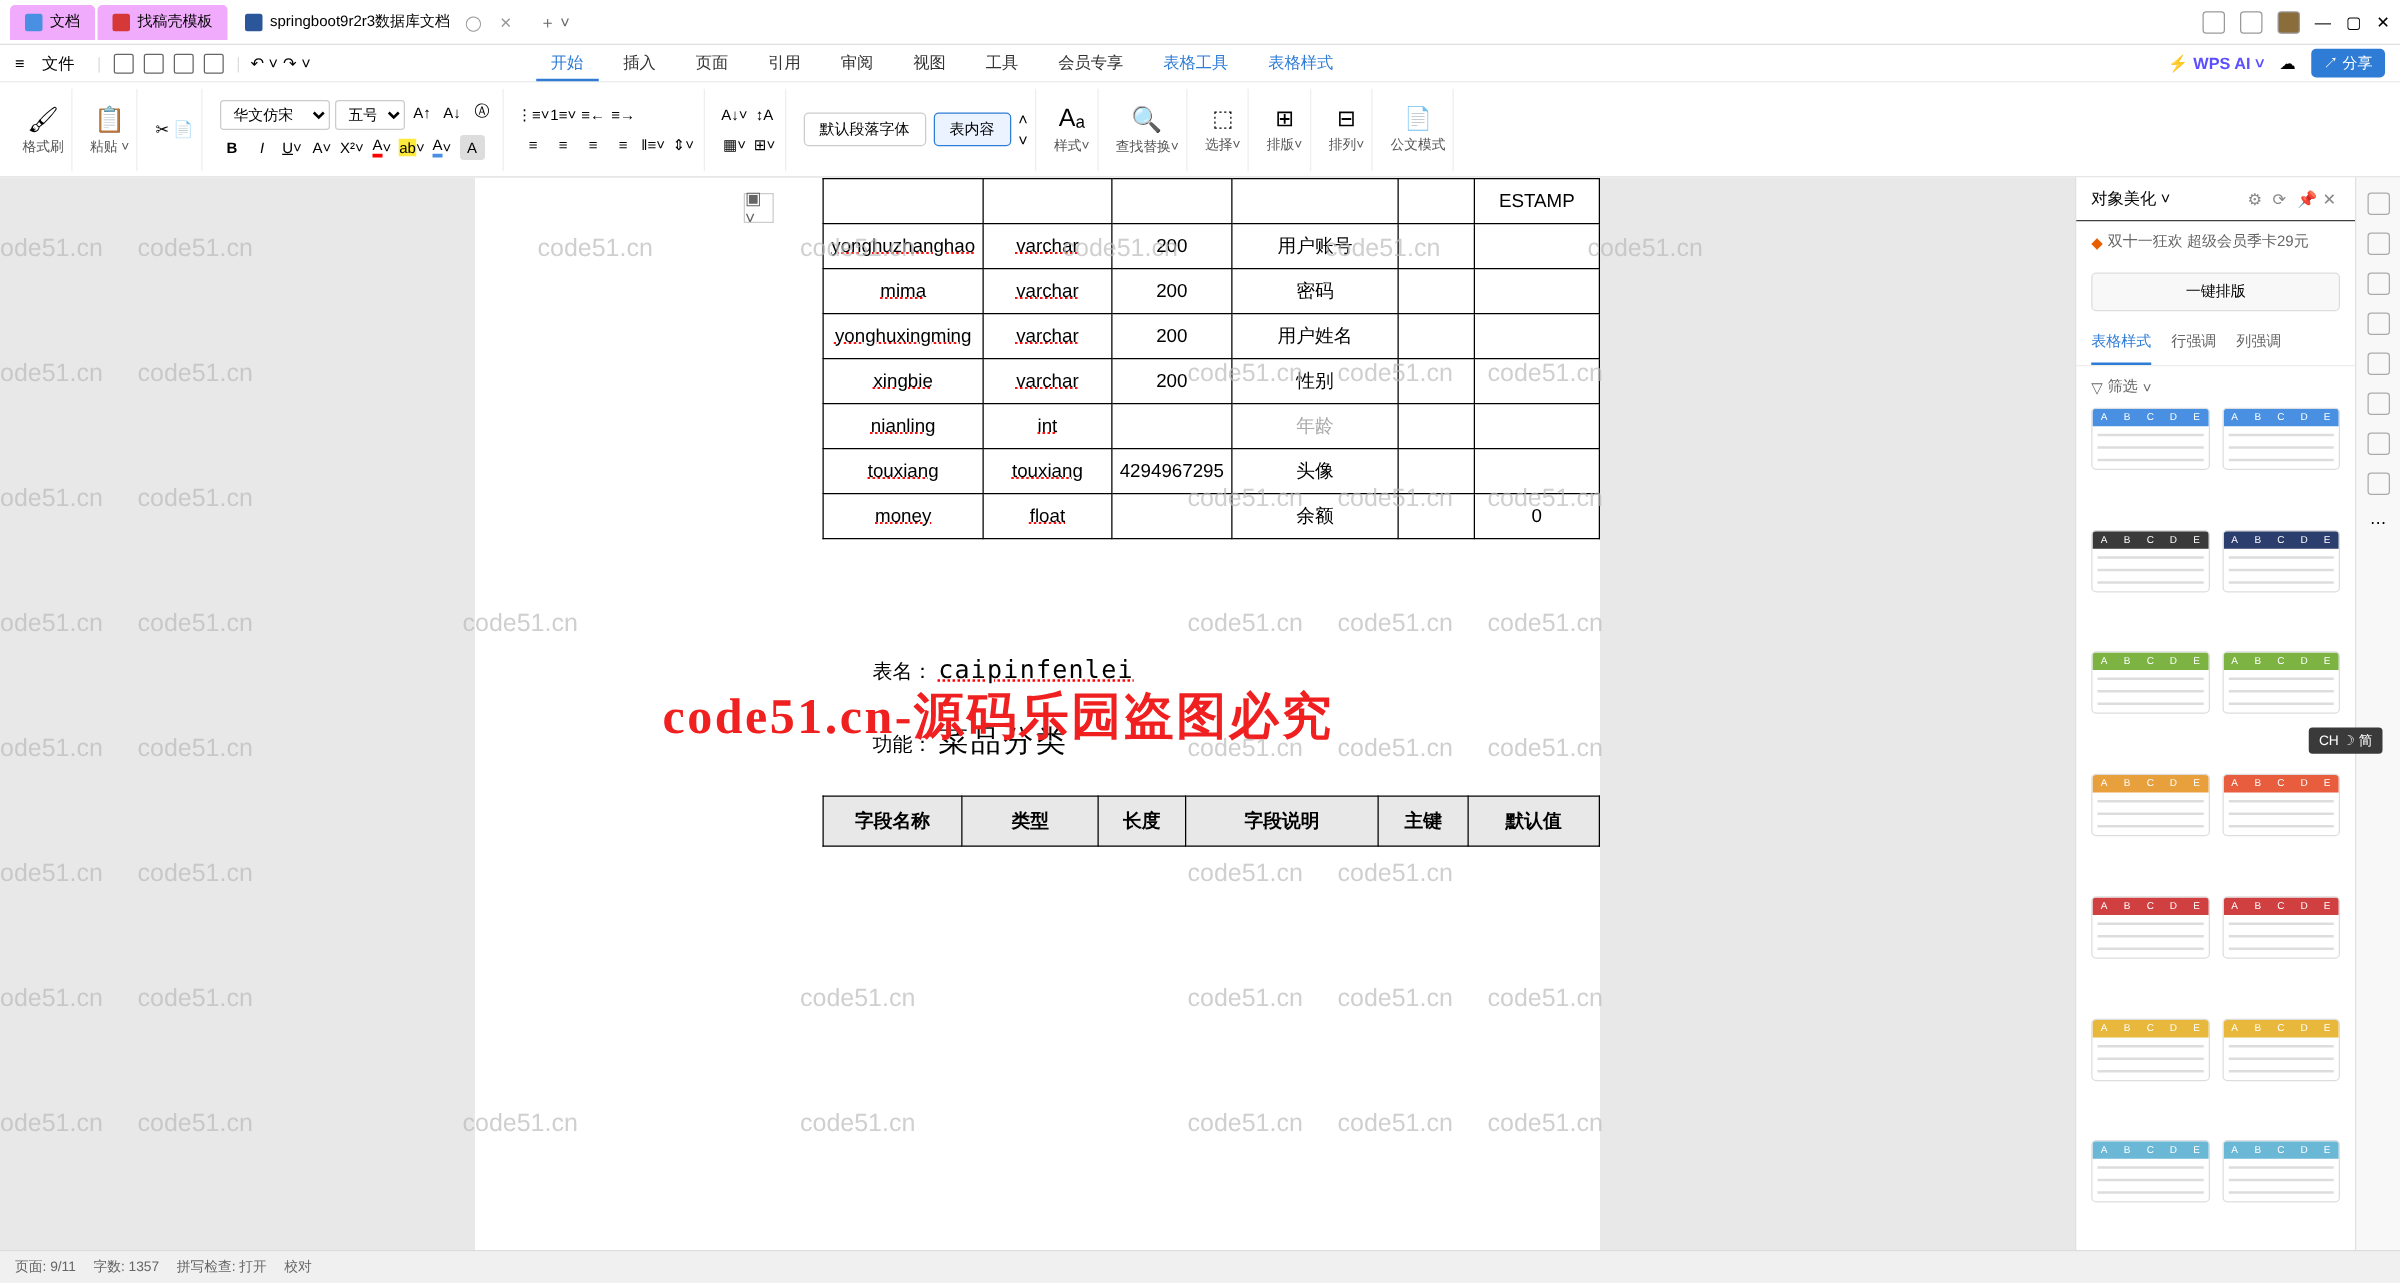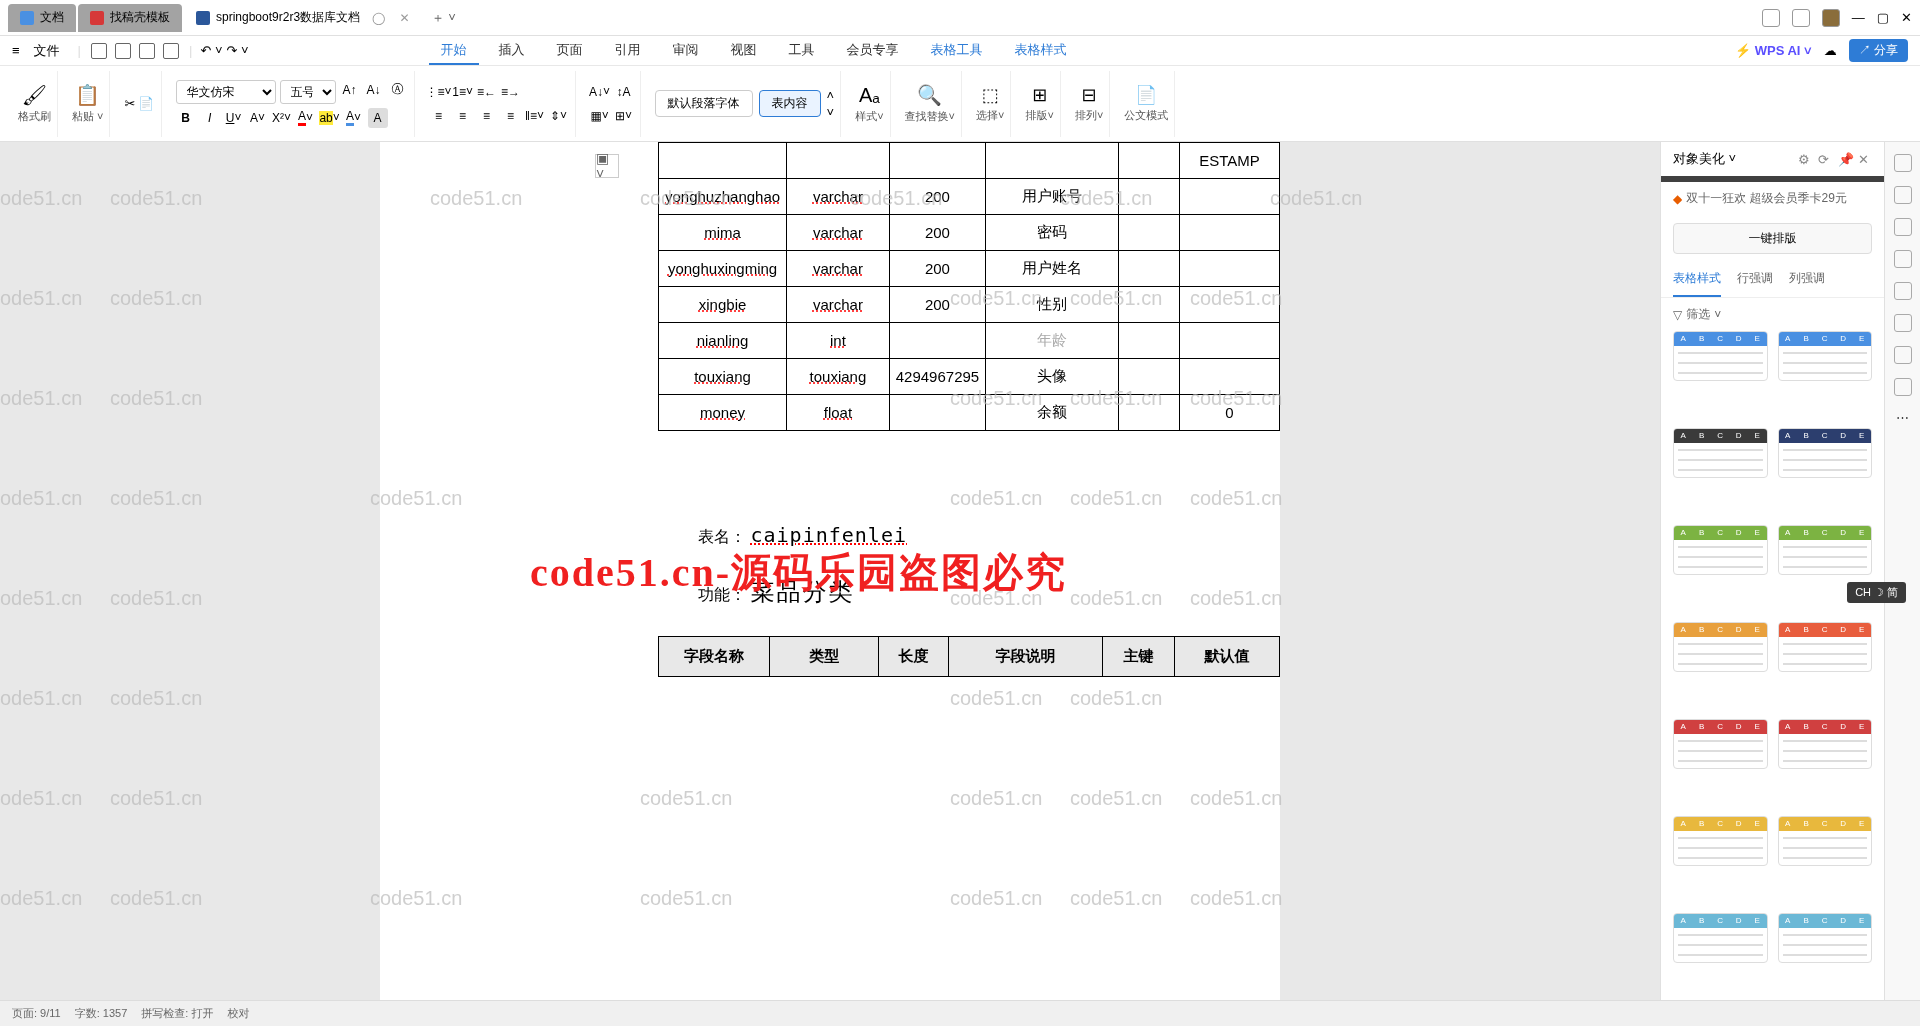--- a/index.html
+++ b/index.html
@@ -1,18 +1,18 @@
 <!DOCTYPE html>
 <html><head>
 <meta charset="utf-8">
 <style>
 *{margin:0;padding:0;box-sizing:border-box;font-family:'Microsoft YaHei',sans-serif}
 body{background:#f5f5f5;width:1920px;height:1026px;overflow:hidden;position:relative;font-size:13px}
 .titlebar{height:36px;background:#fff;display:flex;align-items:center;padding:0 8px;border-bottom:1px solid #e0e0e0}
-.tab{height:28px;padding:0 12px;display:flex;align-items:center;gap:6px;background:#a3a3a3;border-radius:4px 4px 0 0;margin-right:2px;font-size:12px;cursor:pointer}
+.tab{height:28px;padding:0 12px;display:flex;align-items:center;gap:6px;background:#f0abfc;border-radius:4px 4px 0 0;margin-right:2px;font-size:12px;cursor:pointer}
 .tab.active{background:#fff}
 .tab-icon{width:14px;height:14px;display:inline-block}
 .tab-icon.doc{background:#4a90e2;border-radius:2px}
 .tab-icon.red{background:#d63838;border-radius:2px}
 .tab-icon.word{background:#2b579a;border-radius:2px}
 .tab-close{margin-left:8px;color:#999;cursor:pointer}
 .tab-add{padding:0 8px;color:#666;cursor:pointer}
 .title-right{margin-left:auto;display:flex;gap:12px;align-items:center}
 .title-btn{width:18px;height:18px;border:1px solid #999;border-radius:3px;cursor:pointer}
 .menubar{height:30px;background:#fff;display:flex;align-items:center;padding:0 12px;border-bottom:1px solid #e8e8e8}
@@ -52,21 +52,21 @@
 .table-name .val{text-decoration:underline dotted red;font-family:monospace;font-size:20px;letter-spacing:1px}
 .func-name{margin-left:318px;margin-top:28px;font-family:'SimSun',serif;font-size:18px}
 .func-name .lbl{font-size:16px}
 .func-name .val{font-size:24px;font-weight:normal;letter-spacing:2px}
 .doc-table2{border-collapse:collapse;margin-left:278px;margin-top:28px;font-family:'SimSun',serif;font-size:15px}
 .doc-table2 td{border:1px solid #000;padding:10px 6px;text-align:center;background:#e8e8e8;font-weight:bold}
 .doc-table2 td.c1{width:112px}.doc-table2 td.c2{width:110px}.doc-table2 td.c3{width:70px}.doc-table2 td.c4{width:156px}.doc-table2 td.c5{width:72px}.doc-table2 td.c6{width:106px}
 .watermark{position:absolute;color:#bbb;font-size:20px;font-family:Arial;pointer-events:none;opacity:0.7}
 .redtext{position:absolute;color:#f02020;font-size:40px;font-family:'SimSun',serif;font-weight:bold;letter-spacing:2px;top:403px;left:530px;pointer-events:none}
 .sidebar{position:absolute;top:142px;right:36px;width:224px;bottom:26px;background:#fff;border-left:1px solid #e0e0e0;display:flex;flex-direction:column}
-.side-header{padding:8px 12px;display:flex;align-items:center;gap:6px;border-bottom:6px solid #404040}
+.side-header{padding:8px 12px;display:flex;align-items:center;gap:6px;border-bottom:1px solid #404040}
 .side-title{font-size:13px;flex:1}
 .side-icon{width:14px;height:14px;cursor:pointer;color:#888}
 .promo{padding:8px 12px;font-size:12px;color:#666;display:flex;align-items:center;gap:4px}
 .promo-icon{color:#e85d00}
 .auto-layout{margin:8px 12px;padding:6px;text-align:center;border:1px solid #ddd;border-radius:4px;cursor:pointer;font-size:12px;background:#f8f8f8}
 .side-tabs{display:flex;padding:0 12px;gap:16px;border-bottom:1px solid #eee;font-size:12px}
 .side-tab{padding:8px 0;cursor:pointer;color:#666}
 .side-tab.active{color:#2e7cd6;border-bottom:2px solid #2e7cd6}
 .filter-row{padding:8px 12px;font-size:12px;color:#666;display:flex;align-items:center;gap:4px}
 .style-grid{padding:0 12px;display:grid;grid-template-columns:1fr 1fr;gap:10px;overflow-y:auto;flex:1}
@@ -149,21 +149,21 @@
   <div class="tool-group">
     <span style="font-size:20px">📋</span>
     <span class="tool-label"><span>粘贴</span> ˅</span>
   </div>
   <div class="tool-group row">
       <span>✂</span>
       <span>📄</span>
     </div>
   <div class="tool-group" style="flex-direction:column;align-items:flex-start;gap:4px">
     <div style="display:flex;gap:4px">
-      <select class="font-select" style="width:100px"><option>华文仿宋</option></select>
+      <select class="font-select" style="width:88px"><option>华文仿宋</option></select>
       <select class="font-select" style="width:56px"><option>五号</option></select>
       <span class="tool-btn">A↑</span>
       <span class="tool-btn">A↓</span>
       <span class="tool-btn">Ⓐ</span>
     </div>
     <div style="display:flex;gap:4px">
       <span class="tool-btn">
           <b>B</b>
         </span>
       <span class="tool-btn">

